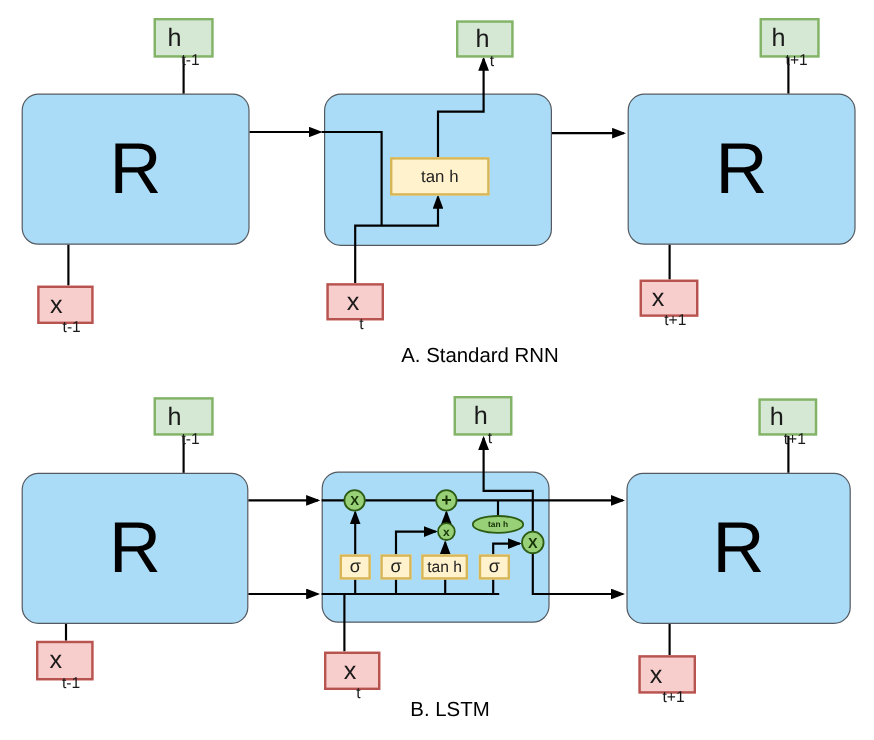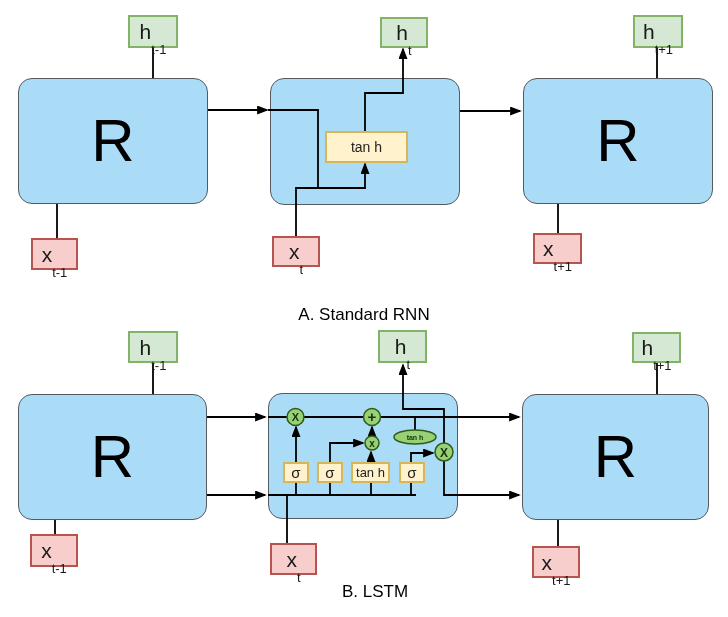--- a/index.html
+++ b/index.html
@@ -61,21 +61,21 @@
   </div>
   <div class="tag pink" style="left:272px;top:236px;width:48px;height:31px;">
     <span>x</span>
       <sub>t</sub>
   </div>
   <div class="tag pink" style="left:533px;top:233px;width:49px;height:31px;">
     <span>x</span>
       <sub>t+1</sub>
   </div>
 
-  <div class="caption" style="left:364px;top:287px;margin-top:18px;">A. Standard RNN</div>
+  <div class="caption" style="left:400px;top:287px;">A. Standard RNN</div>
 
   <svg class="wires" width="728" height="320" viewBox="0 0 728 320">
     <defs>
       <marker id="ahA" markerWidth="6.5" markerHeight="5" refX="5.5" refY="2.5" orient="auto">
         <path class="ah" d="M0,0 L6.5,2.5 L0,5 Z"></path>
       </marker>
     </defs>
     <path class="ln" d="M153,48 V78"></path>
     <path class="ln" d="M657,48 V78"></path>
     <path class="ln" d="M57,204 V238"></path>

